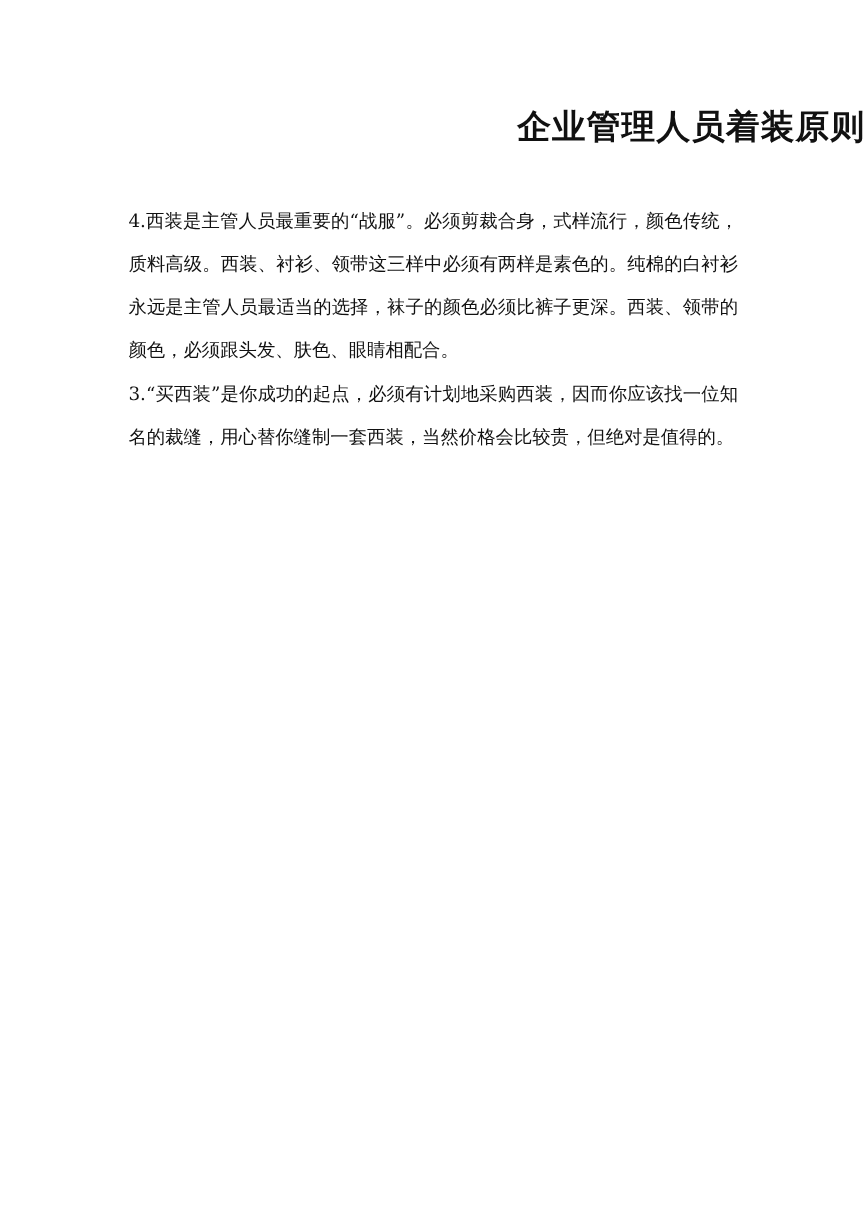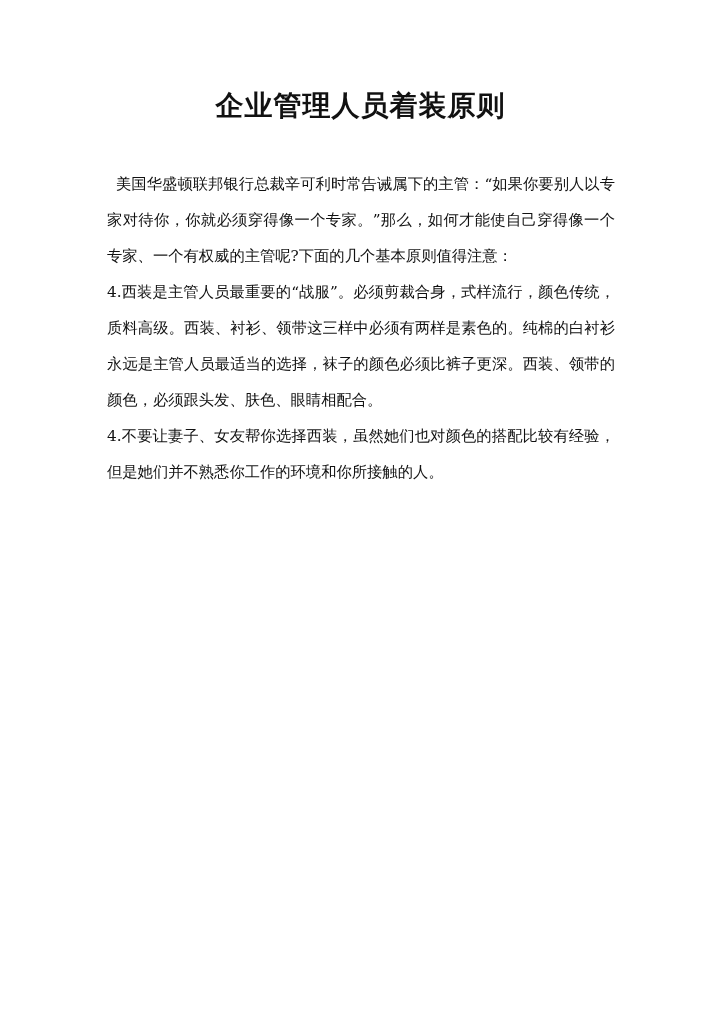--- a/index.html
+++ b/index.html
@@ -20,21 +20,21 @@
     left: 0; top: 0;
     width: 721px;
     height: 1020px;
     background: #ffffff;
   }
   .title {
     position: absolute;
     top: 86px;
     left: 0;
     width: 721px;
-    text-align: center;
+    text-align: right;
     font-size: 28px;
     font-weight: bold;
     letter-spacing: 1px;
     line-height: 40px;
     font-family: "DejaVu Serif", "Liberation Serif", serif;
   }
   .body {
     position: absolute;
     top: 166px;
     left: 107px;
@@ -51,17 +51,16 @@
   .para.intro {
     text-indent: 9px;
   }
 </style>
 </head>
 <body>
 
 <div class="page">
   <h1 class="title" style="margin:0;">企业管理人员着装原则</h1>
   <div class="body">
-    <p class="para intro">美国华盛顿联邦银行总裁辛可利时常告诫属下的主管：“如果你要别人以专家对待你，你就必须穿得像一个专家。”那么，如何才能使自己穿得像一个专家、一个有权威的主管呢?下面的几个基本原则值得注意：</p>
     <p class="para">4.西装是主管人员最重要的“战服”。必须剪裁合身，式样流行，颜色传统，质料高级。西装、衬衫、领带这三样中必须有两样是素色的。纯棉的白衬衫永远是主管人员最适当的选择，袜子的颜色必须比裤子更深。西装、领带的颜色，必须跟头发、肤色、眼睛相配合。</p>
-    <p class="para">4.不要让妻子、女友帮你选择西装，虽然她们也对颜色的搭配比较有经验，但是她们并不熟悉你工作的环境和你所接触的人。</p>
+    <p class="para">3.“买西装”是你成功的起点，必须有计划地采购西装，因而你应该找一位知名的裁缝，用心替你缝制一套西装，当然价格会比较贵，但绝对是值得的。</p>
   </div>
 </div>
 
 </body></html>

